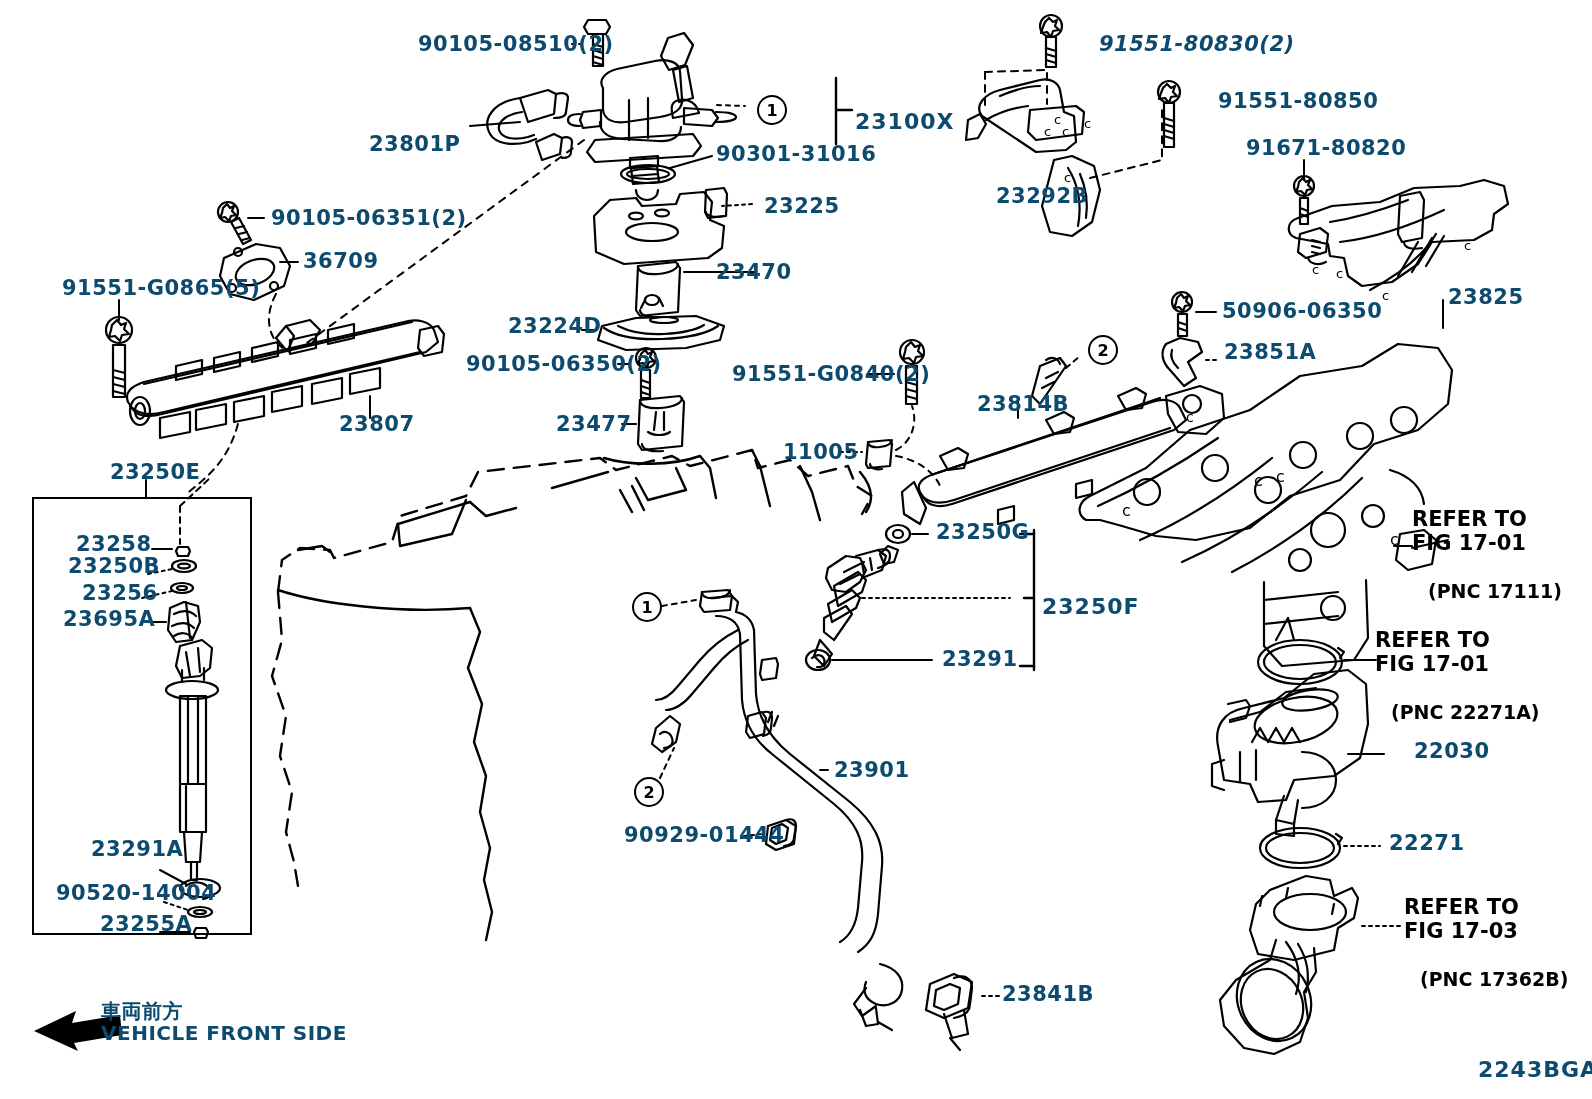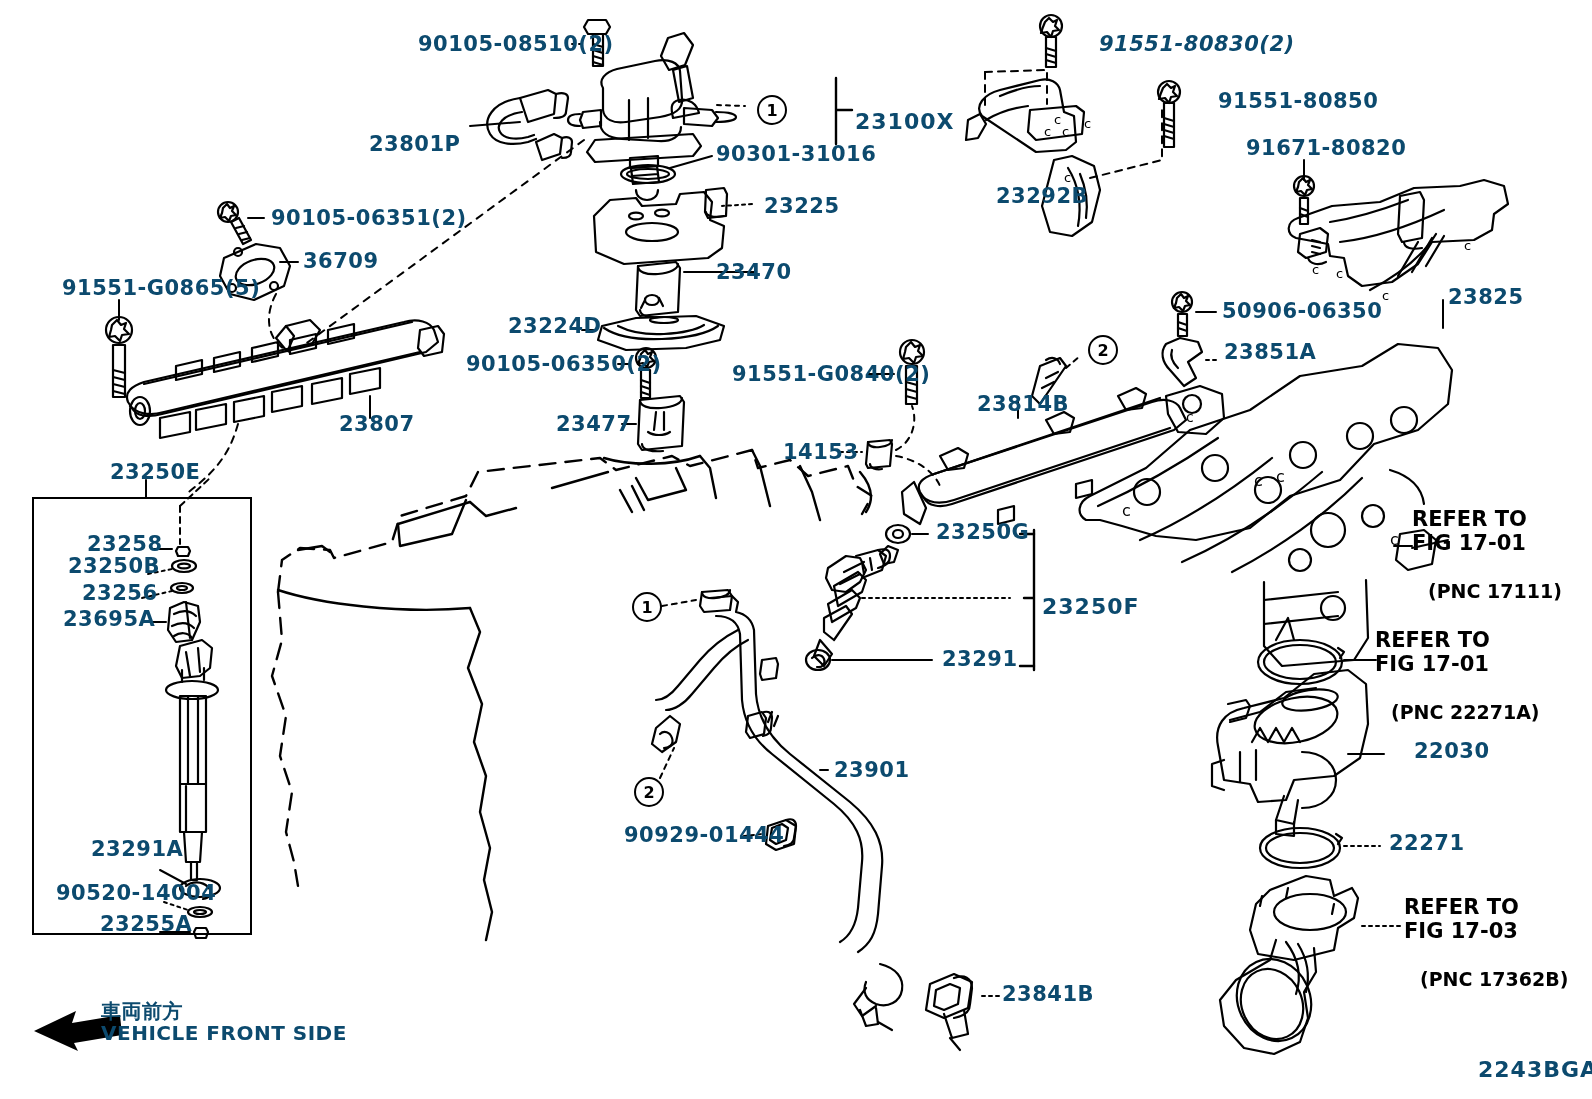--- a/index.html
+++ b/index.html
@@ -573,26 +573,26 @@
 <div class="lbl" style="left:62px;top:277px;">91551-G0865(5)</div>
 <div class="lbl" style="left:339px;top:413px;">23807</div>
 <div class="lbl" style="left:110px;top:461px;">23250E</div>
 
 <div class="lbl" style="left:716px;top:261px;">23470</div>
 <div class="lbl" style="left:508px;top:315px;">23224D</div>
 <div class="lbl" style="left:466px;top:353px;">90105-06350(2)</div>
 <div class="lbl" style="left:556px;top:413px;">23477</div>
 
 <div class="lbl" style="left:732px;top:363px;">91551-G0840(2)</div>
-<div class="lbl" style="left:783px;top:441px;">14153</div>
+<div class="lbl" style="left:783px;top:441px;">11005</div>
 <div class="lbl" style="left:977px;top:393px;">23814B</div>
 <div class="lbl" style="left:1222px;top:300px;">50906-06350</div>
 <div class="lbl" style="left:1224px;top:341px;">23851A</div>
 
-<div class="lbl" style="left:87px;top:533px;text-align:right;">23258</div>
+<div class="lbl" style="left:76px;top:533px;text-align:right;">23258</div>
 <div class="lbl" style="left:68px;top:555px;">23250B</div>
 <div class="lbl" style="left:82px;top:582px;">23256</div>
 <div class="lbl" style="left:63px;top:608px;">23695A</div>
 <div class="lbl" style="left:91px;top:838px;">23291A</div>
 <div class="lbl" style="left:56px;top:882px;">90520-14004</div>
 <div class="lbl" style="left:100px;top:913px;">23255A</div>
 
 <div class="lbl" style="left:936px;top:521px;text-align:center;">23250G</div>
 <div class="lbl code" style="left:1042px;top:585px;">23250F</div>
 <div class="lbl" style="left:942px;top:648px;">23291</div>

